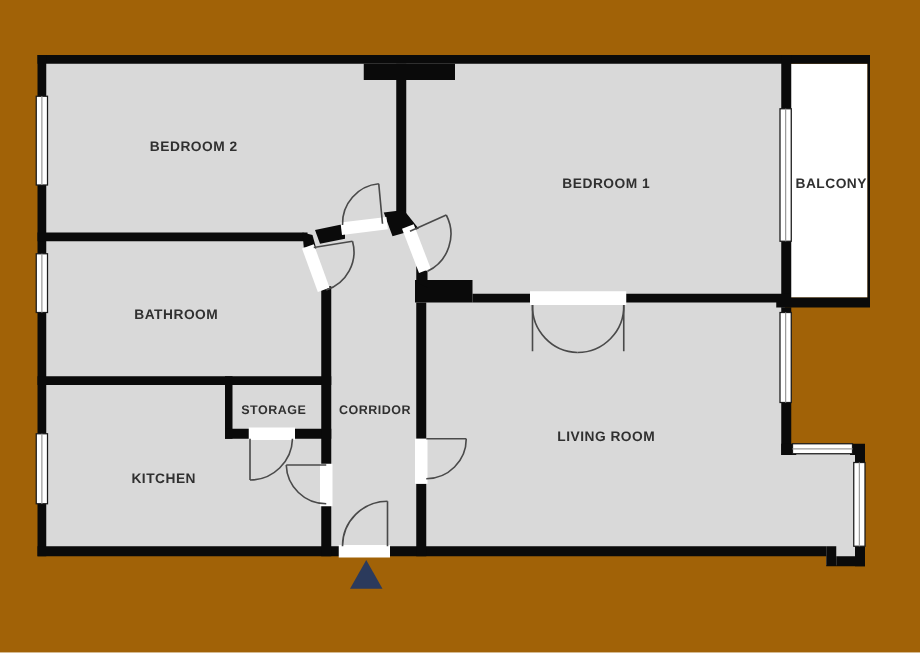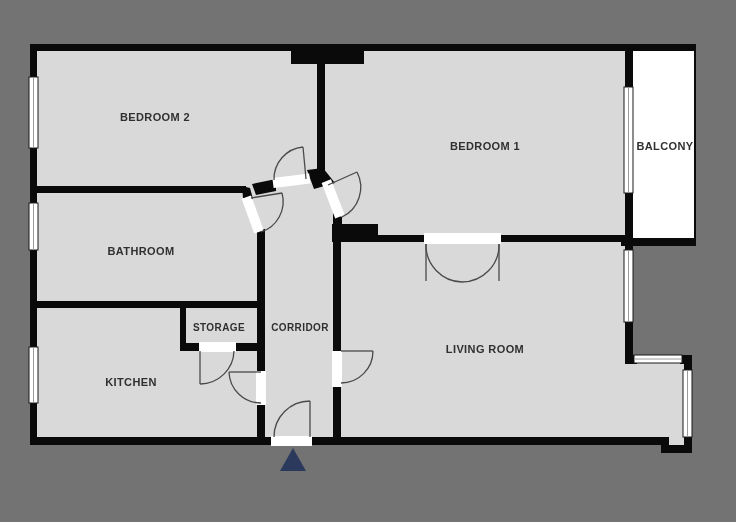--- a/index.html
+++ b/index.html
@@ -1,16 +1,16 @@
 <!DOCTYPE html>
 <html><head>
 <meta charset="utf-8">
 <style>
   html,body{margin:0;padding:0;background:#ffffff;}
-  .page{position:relative;width:736px;height:522px;background:#737373;overflow:hidden;
+  .page{position:relative;width:736px;height:522px;background:#a16207;overflow:hidden;
         font-family:"Liberation Sans", sans-serif;}
   svg{display:block;}
   .lbl{font-family:"Liberation Sans",sans-serif;font-size:11px;font-weight:bold;
        letter-spacing:.4px;fill:#303030;text-anchor:middle;}
   .lbl-sm{font-size:10px;}
   .window-rect{fill:#ffffff;stroke:#1a1a1a;stroke-width:1;}
   .window-mid{stroke:#9b9b9b;stroke-width:1;}
   .gap{fill:#ffffff;}
   .arc{fill:none;stroke-width:1.3;}
   .leaf{fill:none;stroke-width:1.3;}

